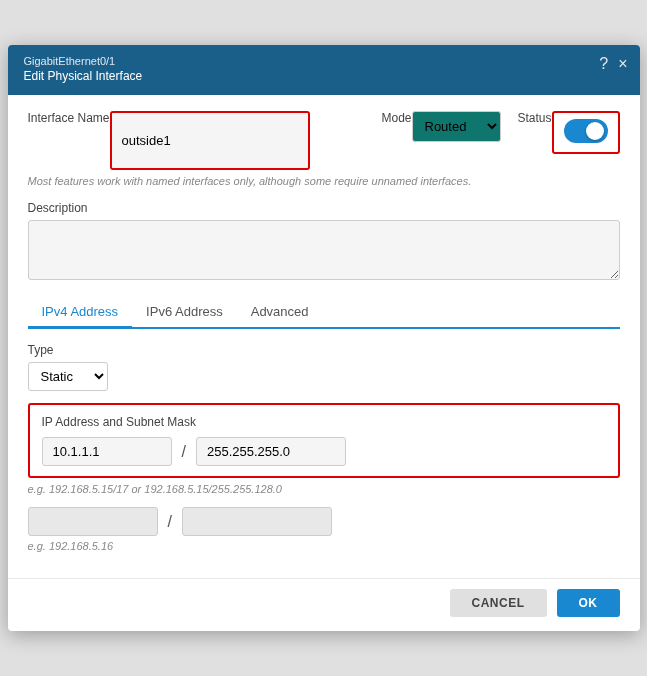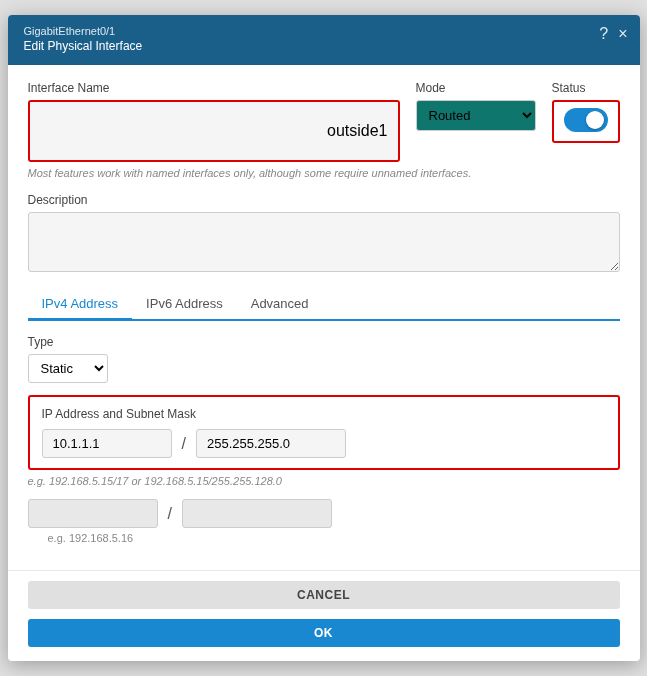--- a/index.html
+++ b/index.html
@@ -52,44 +52,43 @@
       padding: 16px 20px 12px 20px;
     }
     .top-row {
       display: flex;
       gap: 16px;
       align-items: flex-start;
       margin-bottom: 4px;
     }
     .field-group {
       display: flex;
-      flex-direction: column;
+      flex-direction: row;
     }
     .field-label {
       font-size: 12px;
       color: #444;
       margin-bottom: 5px;
     }
     .interface-name-group {
       flex: 1;
     }
     .interface-name-box {
       border: 2px solid #d00;
       border-radius: 3px;
       padding: 0;
     }
     .interface-name-box input {
       width: 100%;
       padding: 20px 10px;
       border: none;
-      font-size: 16px;
+      font-size: 13px;
       outline: none;
       background: #f5f5f5;
       border-radius: 2px;
-      text-align: right;
     }
     .mode-group {
       width: 120px;
     }
     .mode-group select {
       width: 100%;
       padding: 6px 8px;
       border: 1px solid #ccc;
       border-radius: 3px;
       font-size: 13px;
@@ -221,30 +220,29 @@
     }
     .standby-row input.ip-field {
       width: 130px;
     }
     .standby-row input.mask-field {
       width: 150px;
     }
     .hint-text-standby {
       font-size: 11px;
       color: #888;
+      font-style: italic;
       margin-top: 4px;
-      margin-left: 20px;
     }
     .dialog-footer {
       display: flex;
       justify-content: flex-end;
       padding: 10px 20px 14px 20px;
       gap: 10px;
       border-top: 1px solid #e8e8e8;
-      flex-direction: column;
     }
     .btn {
       padding: 7px 22px;
       border: none;
       border-radius: 3px;
       font-size: 12px;
       cursor: pointer;
       font-weight: 600;
       letter-spacing: 0.5px;
     }

